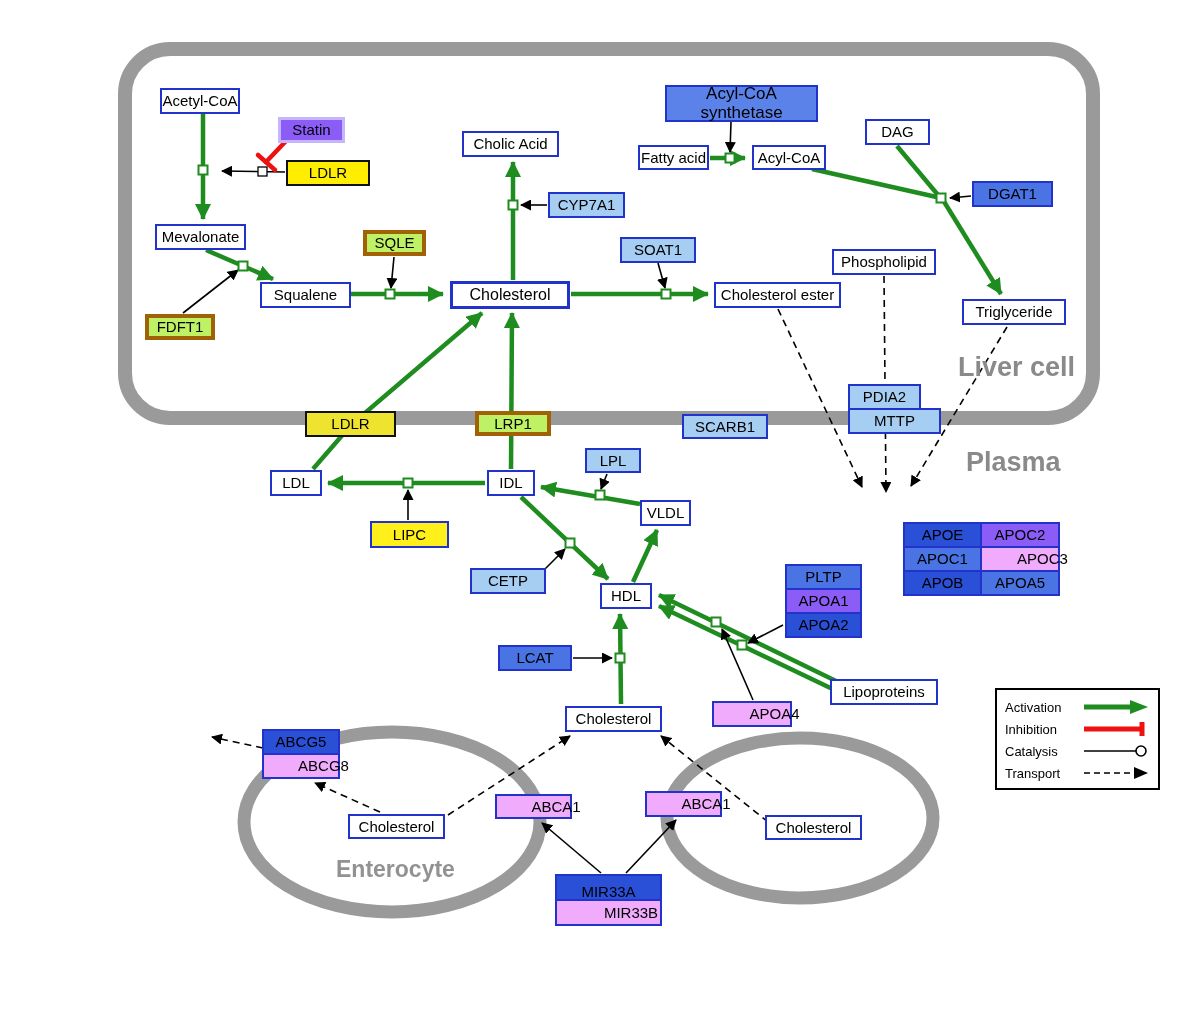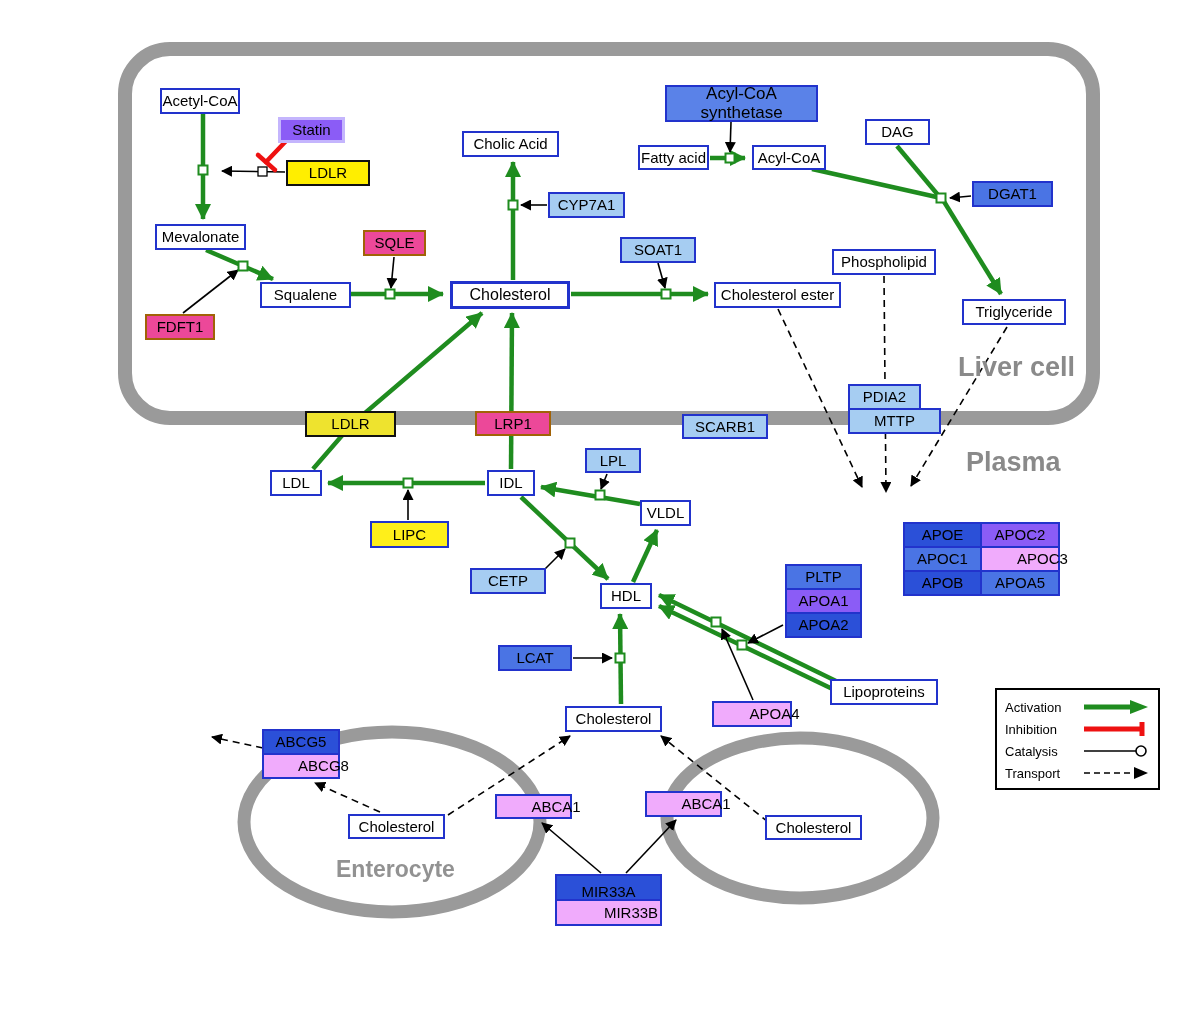--- a/index.html
+++ b/index.html
@@ -14,21 +14,21 @@
   .metab-strong{background:#ffffff;border:3px solid #2233cc;font-size:16px;}
   .lb{background:#a6cdf2;}
   .mb{background:#4a74e4;}
   .mb2{background:#5a82e8;}
   .mdb{background:#f0abfc;padding-left:45px;}
   .db{background:#2b50d8;}
   .xlb{background:#8b5cf6;}
   .yellow{background:#ffee00;border:2px solid #111;}
   .yellow2{background:#eee32e;border:2px solid #111;}
   .yellow3{background:#ffef1a;border:2px solid #2233cc;}
-  .cream{background:#ec4899;border:2px solid #a16207;}
+  .cream{background:#bef264;border:4px solid #a16207;}
   .red-border{background:#8b5cf6;border:3px solid #c4b5fd;margin-left:20px;}
   .region-label{position:absolute;z-index:2;font-weight:bold;color:#8a8a8a;cursor:default;}
   .big-label{font-size:27px;}
   .mid-label{font-size:23px;color:#929292;}
   #legend{position:absolute;z-index:3;left:995px;top:688px;width:165px;height:102px;
           background:#fff;border:2px solid #000;box-sizing:border-box;
           display:flex;flex-direction:column;justify-content:flex-end;padding:4px 8px;}
   .legend-row{display:flex;align-items:center;justify-content:space-between;height:22px;}
   .legend-row .lab{font-size:13px;color:#000;}
   .legend-row svg{display:block;}

